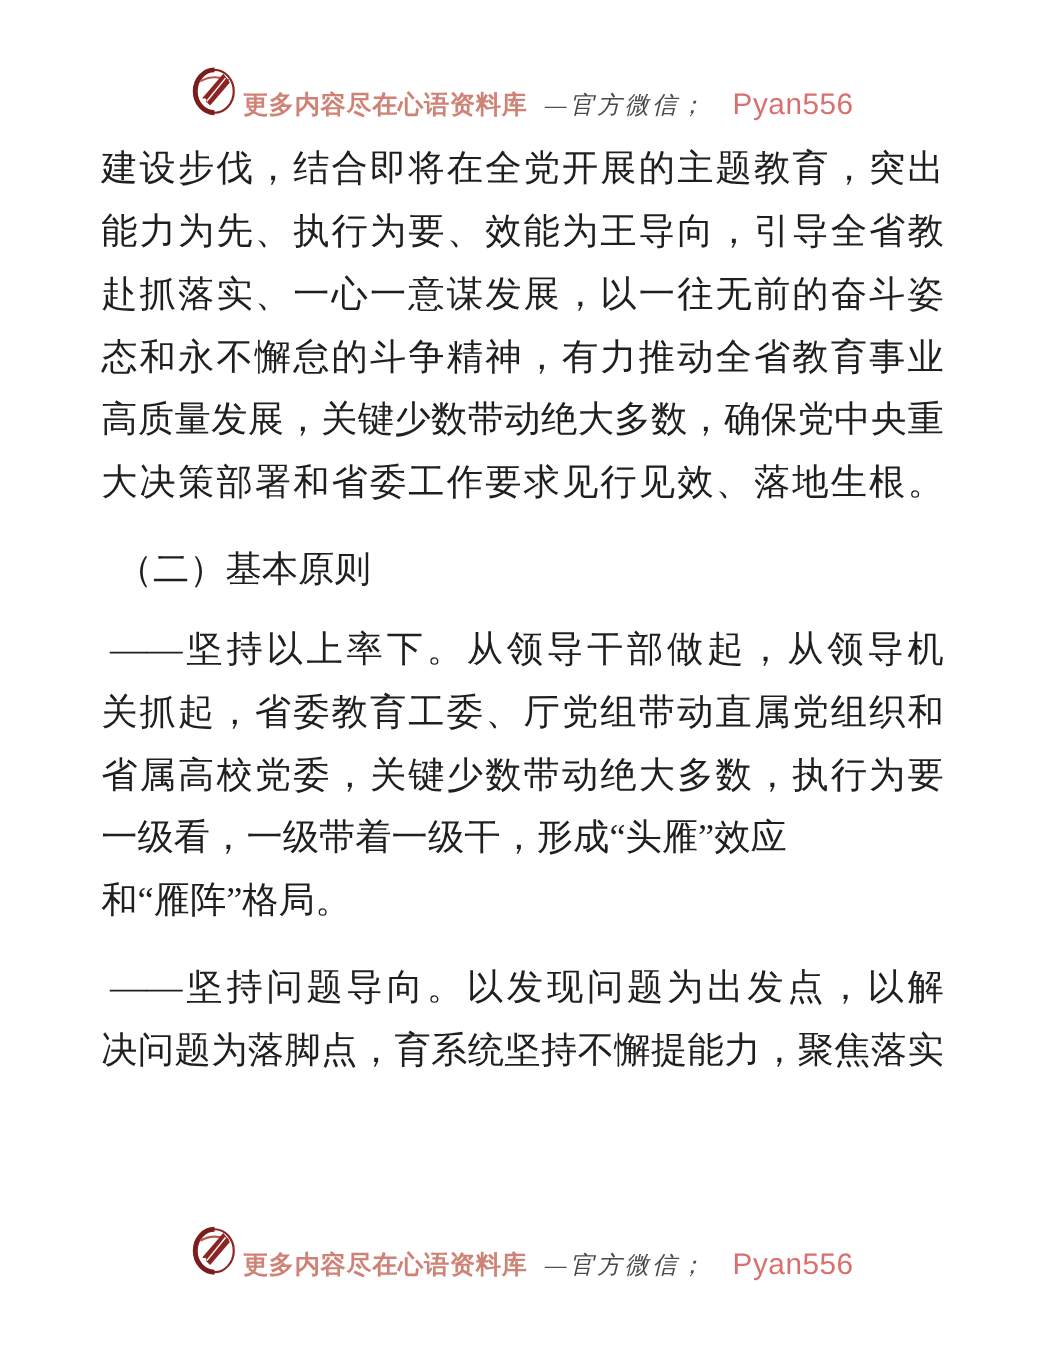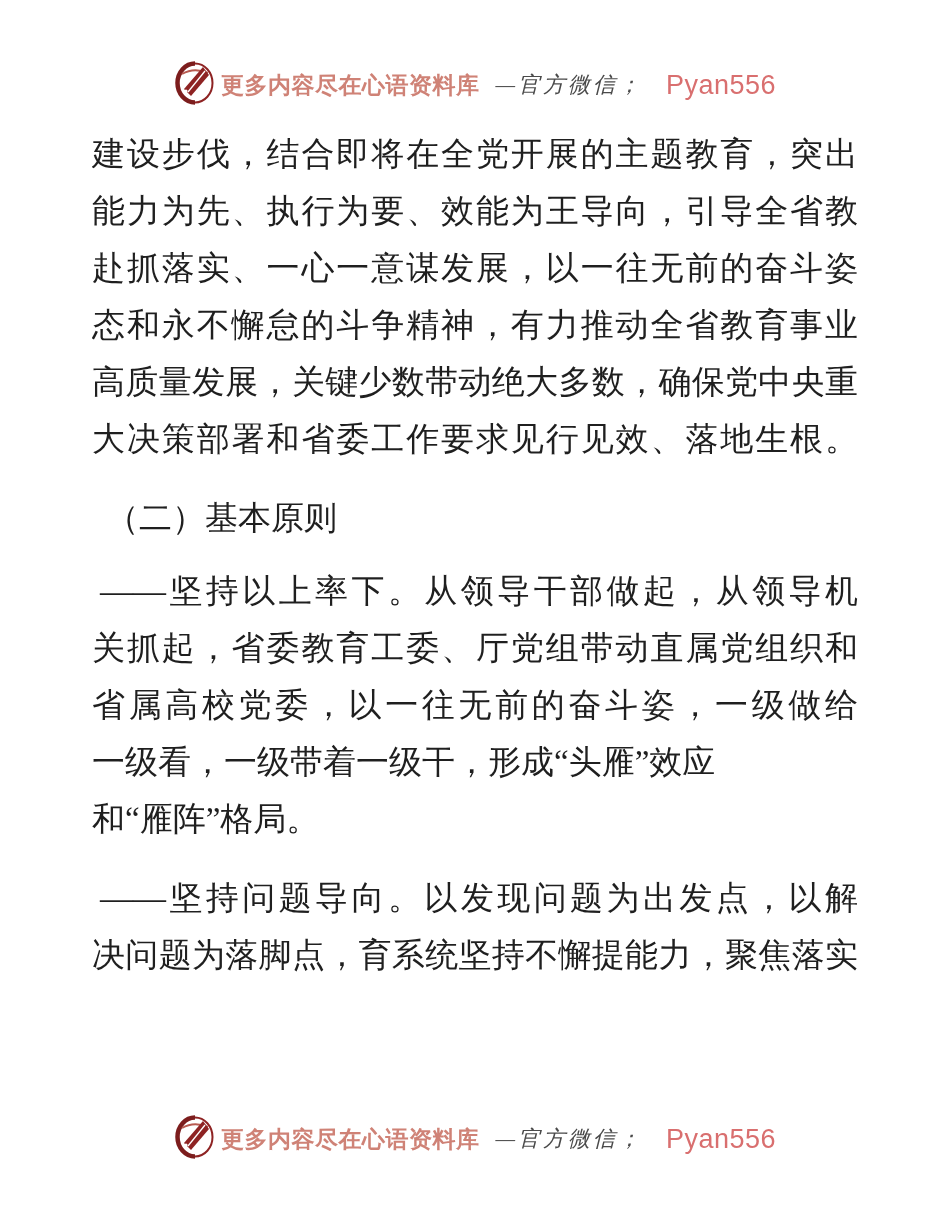--- a/index.html
+++ b/index.html
@@ -17,21 +17,21 @@
     position: absolute;
     left: 0; right: 0;
     display: flex;
     justify-content: center;
     align-items: center;
   }
   .watermark.top    { top: 60px; }
   .watermark.bottom { top: 1114px; }
   .wm-inner {
     display: flex;
-    align-items: center;
+    align-items: flex-end;
   }
   .wm-logo { margin-right: 5px; flex: 0 0 auto; }
   .wm-brand {
     font-size: 23px;
     font-weight: bold;
     color: #cf8276;
     letter-spacing: 0.5px;
     white-space: nowrap;
   }
   .wm-wechat {
@@ -107,21 +107,21 @@
         <div class="line fill">态和永不懈怠的斗争精神，有力推动全省教育事业</div>
         <div class="line fill">高质量发展，关键少数带动绝大多数，确保党中央重</div>
         <div class="line fill">大决策部署和省委工作要求见行见效、落地生根。</div>
       </div>
       <div class="para heading">
         <div class="line" style="padding-left: 14px; font-family: Liberation Serif, serif;">（二）基本原则</div>
       </div>
       <div class="para body">
         <div class="line fill" style="padding-left: 8px;">——坚持以上率下。从领导干部做起，从领导机</div>
         <div class="line fill">关抓起，省委教育工委、厅党组带动直属党组织和</div>
-        <div class="line fill">省属高校党委，以一往无前的奋斗姿，一级做给</div>
+        <div class="line fill">省属高校党委，关键少数带动绝大多数，执行为要</div>
         <div class="line">一级看，一级带着一级干，形成“头雁”效应</div>
         <div class="line">和“雁阵”格局。</div>
       </div>
       <div class="para body">
         <div class="line fill" style="padding-left: 8px;">——坚持问题导向。以发现问题为出发点，以解</div>
         <div class="line fill">决问题为落脚点，育系统坚持不懈提能力，聚焦落实</div>
       </div>
     </div>
 
   <div class="watermark bottom">

